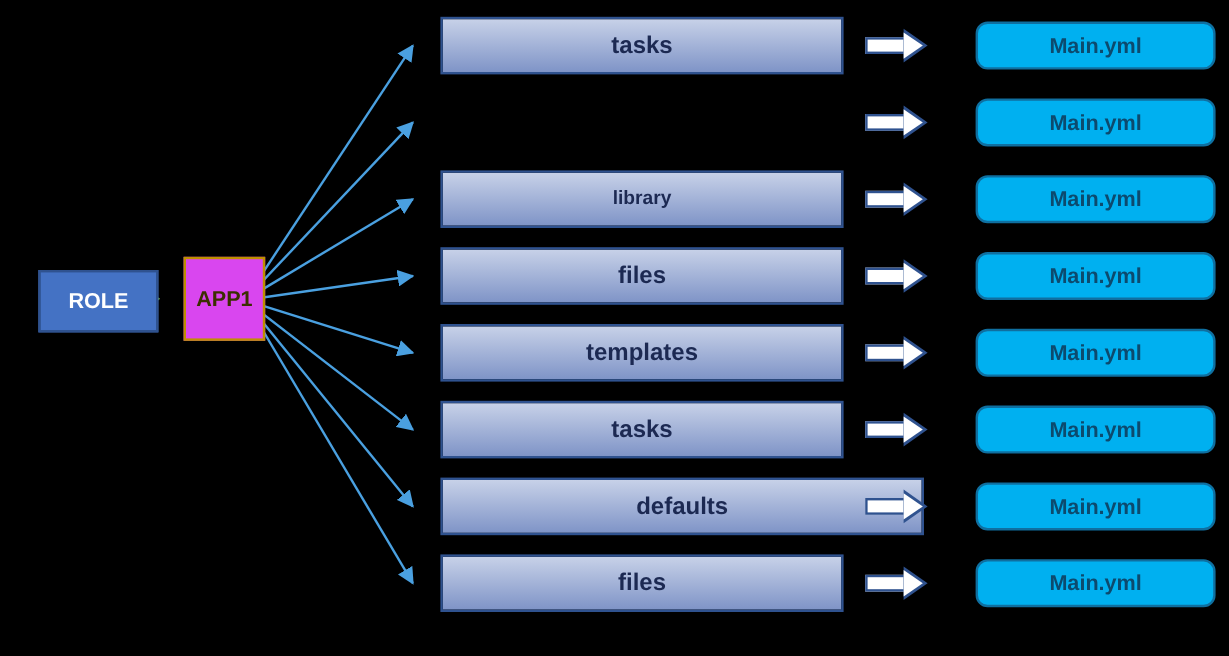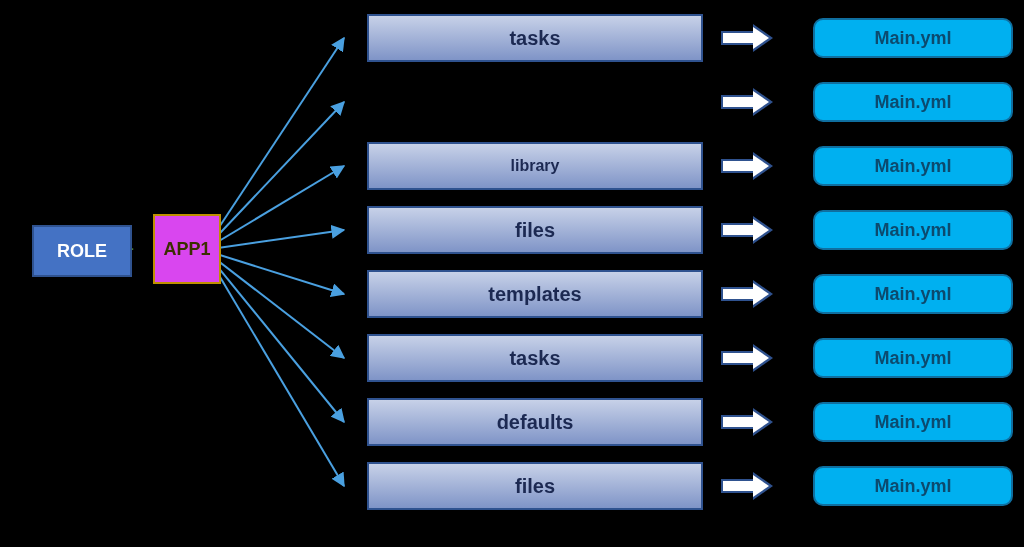--- a/index.html
+++ b/index.html
@@ -187,21 +187,21 @@
   </div>
   <div class="white-arrow" style="left:721px; top:345px;">
     <div class="shaft"></div>
       <div class="head"></div>
       <div class="head-inner"></div>
   </div>
   <div class="box file-box" style="left:794px; top:338px; width:200px; height:40px; font-size:18px;">
     <span>Main.yml</span>
   </div>
 
-  <div class="box dir-box" style="left:348px; top:398px; width:336px; height:48px; font-size:20px;text-align:right;">
+  <div class="box dir-box" style="left:348px; top:398px; width:403px; height:48px; font-size:20px;text-align:right;">
     <span>defaults</span>
   </div>
   <div class="white-arrow" style="left:721px; top:409px;">
     <div class="shaft"></div>
       <div class="head"></div>
       <div class="head-inner"></div>
   </div>
   <div class="box file-box" style="left:794px; top:402px; width:200px; height:40px; font-size:18px;">
     <span>Main.yml</span>
   </div>

